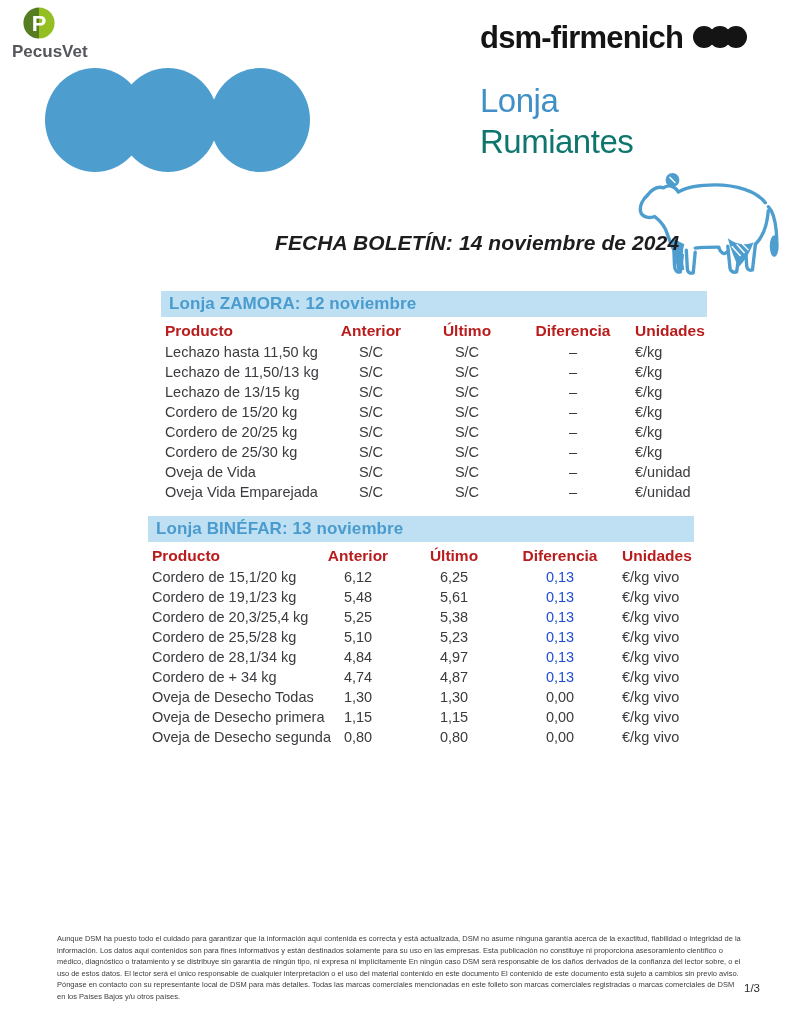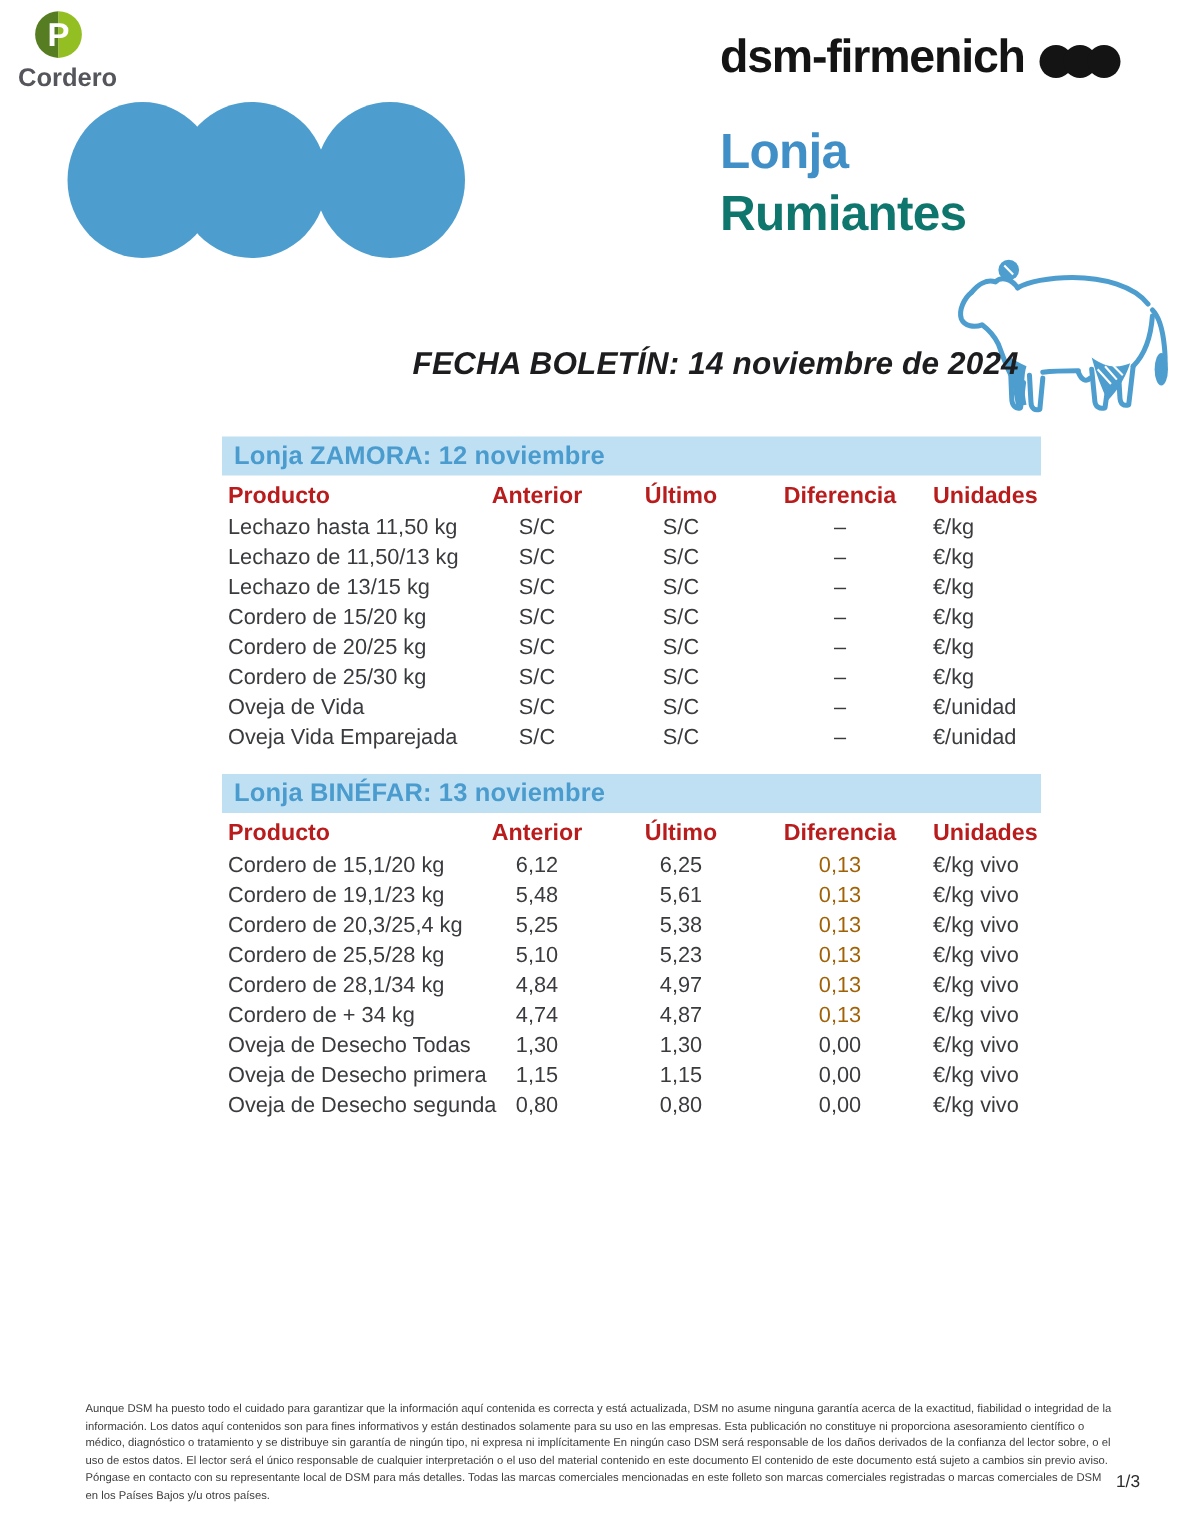--- a/index.html
+++ b/index.html
@@ -12,67 +12,67 @@
   .pecus-circle { display:block; margin-left:10px; }
   .pecus-word { font-size:17px; font-weight:700; color:#55565c; letter-spacing:0px; margin-top:2px; }
 
   
   .dot-blue { position:absolute; width:100px; height:104px; border-radius:50%; background:#4d9ecf; top:68px; }
   .dot-blue.c1 { left:45px; }
   .dot-blue.c2 { left:118px; }
   .dot-blue.c3 { left:210px; }
 
   
-  .dsm { position:absolute; left:480px; top:20px; display:flex; align-items:center; }
+  .dsm { position:absolute; left:480px; top:20px; display:flex; align-items:flex-start; }
   .dsm-word { font-size:31px; font-weight:700; color:#141414; letter-spacing:-0.8px; }
   .dsm-dots { display:flex; margin-left:10px; margin-top:6px; }
   .dsm-dots span { width:22px; height:22px; border-radius:50%; background:#141414; }
   .dsm-dots span + span { margin-left:-6px; }
 
   
-  .doc-title { position:absolute; left:480px; top:80px; font-weight:700; font-size:33px; line-height:41px; letter-spacing:-0.5px; }
+  .doc-title { position:absolute; left:480px; top:80px; font-weight:400; font-size:33px; line-height:41px; letter-spacing:-0.5px; }
   .doc-title .l1 { color:#4090c7; }
   .doc-title .l2 { color:#0f766e; }
 
   
   .cow-wrap { position:absolute; left:632px; top:163px; width:158px; height:114px; }
   .week-badge { position:absolute; left:655px; top:190px; width:110px; text-align:center; color:#3d3e42; font-size:15.5px; line-height:22px; font-weight:500; }
 
   
   .fecha { position:absolute; left:275px; top:231px; font-size:21px; font-weight:700; color:#1d1d1f; letter-spacing:0.1px;font-style:italic; }
 
   
   .lonja-table { position:absolute; left:148px; width:546px; }
-  .lonja-table.t0 { top:291px; }
+  .lonja-table.t0 { top:291px;margin-left:13px; }
   .lonja-table.t1 { top:516px; }
   .bar { height:26px; line-height:26px; background:#bfe0f2; color:#4a9bce; font-weight:700; font-size:17px; padding-left:8px; letter-spacing:0.1px; }
   .thead, .trow { display:grid; grid-template-columns:164px 92px 100px 112px 1fr; align-items:center; }
   .thead { height:22px; margin-top:3px; font-size:15.5px; font-weight:700; color:#b91c1c; }
   .trow { height:20px; font-size:14.5px; color:#3a3b3e; }
   .c-prod  { text-align:left; padding-left:4px; white-space:nowrap; }
   .c-ant, .c-ult, .c-dif { text-align:center; }
   .c-uni { text-align:left; padding-left:6px; white-space:nowrap; }
-  .dif-pos { color:#a16207; }
+  .dif-pos { color:#1d4ed8; }
 
   
   .disclaimer { position:absolute; left:57px; top:933px; width:684px; font-size:7.5px; line-height:11.6px; color:#3c3c3c; }
   .page-num { position:absolute; left:744px; top:982px; font-size:11.5px; color:#2c2c2c; }
 </style>
 </head>
 <body>
 
 <div class="page">
 
   <div class="pecus-logo">
     <svg class="pecus-circle" width="34" height="34" viewBox="0 0 48 48">
       <path d="M24,2 A22,22 0 0,0 24,46 Z" fill="#567d21"></path>
       <path d="M24,2 A22,22 0 0,1 24,46 Z" fill="#93bf22"></path>
       <text x="24" y="35" font-size="31" font-weight="bold" fill="#ffffff" text-anchor="middle" font-family="Liberation Sans, DejaVu Sans, sans-serif">P</text>
     </svg>
-    <div class="pecus-word">Cordero</div>
+    <div class="pecus-word">PecusVet</div>
   </div>
 
   <div class="dot-blue c1"></div>
   <div class="dot-blue c2"></div>
   <div class="dot-blue c3"></div>
 
   <div class="dsm">
     <span class="dsm-word">dsm-firmenich</span>
     <span class="dsm-dots">
         <span></span>

